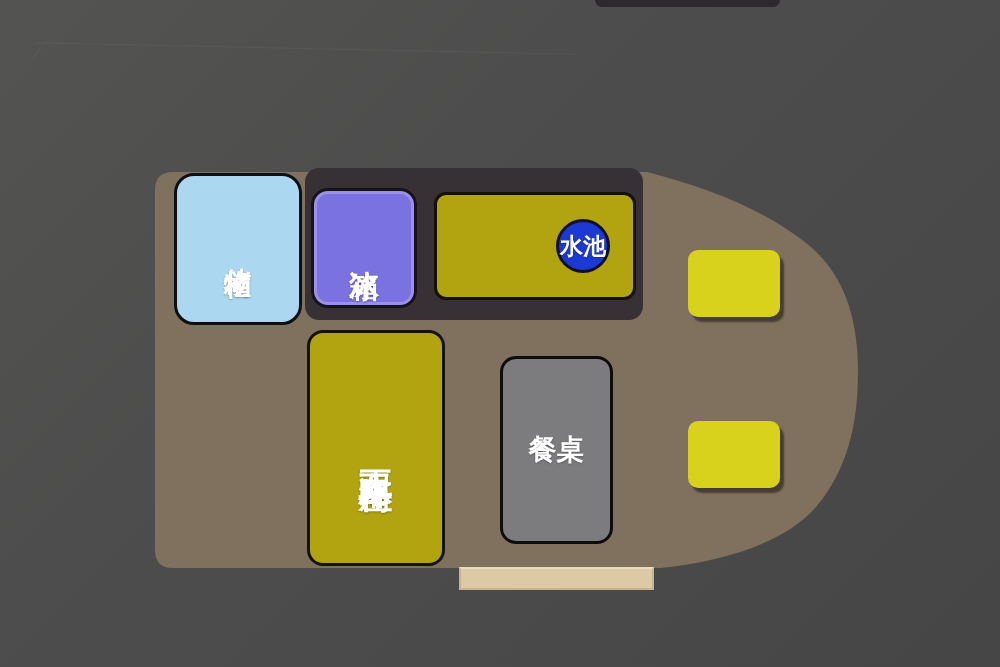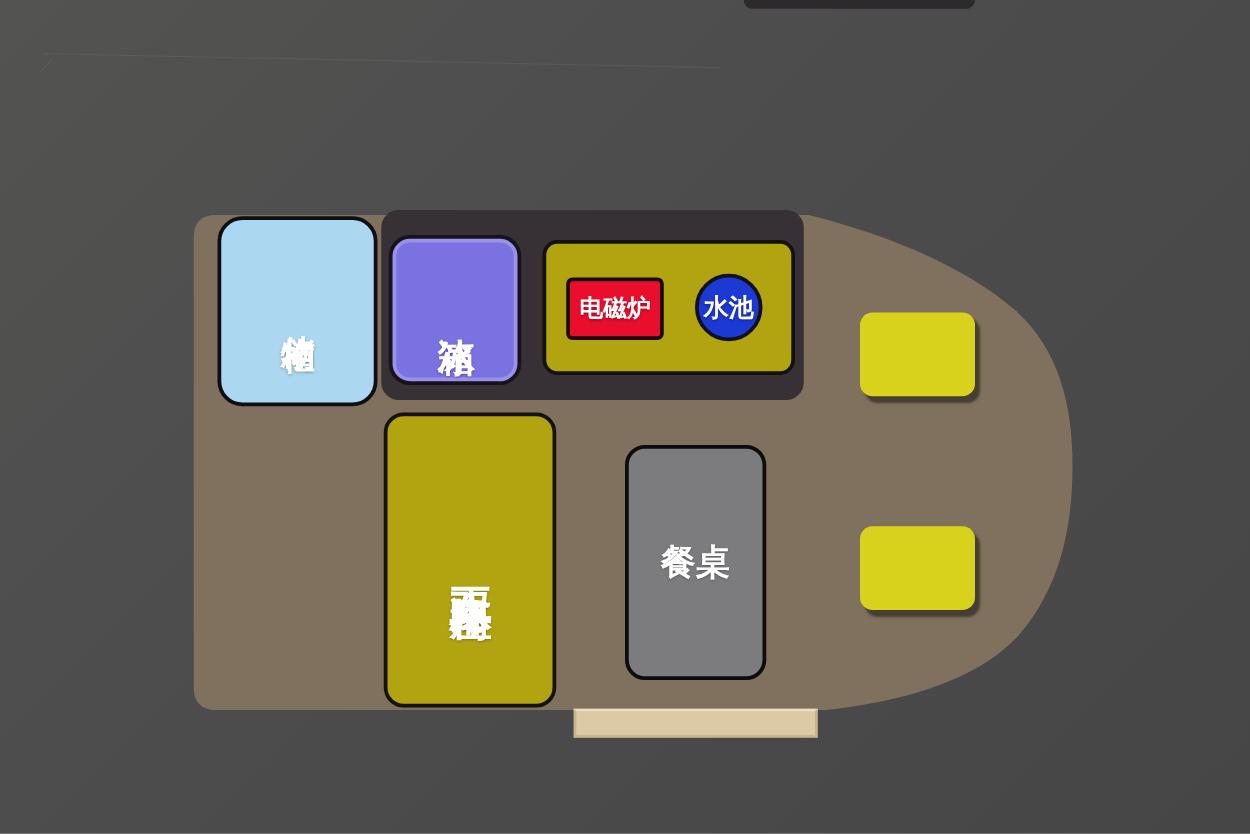--- a/index.html
+++ b/index.html
@@ -66,21 +66,21 @@
     border: 3px solid #141208; border-radius: 12px;
   }
   #induction-cooker {
     left: 453px; top: 222px; width: 78px; height: 50px;
     border: 3px solid #190608; border-radius: 5px;
     font-size: 19px;
   }
   #sink {
     left: 556px; top: 219px; width: 54px; height: 54px;
     border: 3px solid #101020; border-radius: 50%;
-    font-size: 20px;
+    font-size: 23px;
   }
   #double-seat {
     left: 307px; top: 330px; width: 138px; height: 236px;
     border: 3px solid #14120a; border-radius: 16px;
     font-size: 34px;
   }
   #dining-table {
     left: 500px; top: 356px; width: 113px; height: 188px;
     border: 3px solid #0d0d0d; border-radius: 16px;
     font-size: 28px;
@@ -131,23 +131,20 @@
   </div>
 
   <div class="abs" id="kitchen-block" style="background-color: rgb(55, 48, 52);"></div>
 
   <div class="box" id="fridge" style="background-color: rgb(123, 114, 226);">
     <span class="v-label">冰箱</span>
   </div>
 
   <div class="abs" id="kitchen-counter" style="background-color: rgb(177, 164, 16);"></div>
 
-  <div class="box" id="induction-cooker" style="background-color: rgb(233, 15, 44);">
-    <span>电磁炉</span>
-  </div>
 
   <div class="box" id="sink" style="background-color: rgb(28, 57, 212);">
     <span>水池</span>
   </div>
 
   <div class="box" id="double-seat" style="background-color: rgb(177, 164, 16);">
     <span class="v-label">正向双座椅</span>
   </div>
 
   <div class="box" id="dining-table" style="background-color: rgb(124, 124, 126);">

